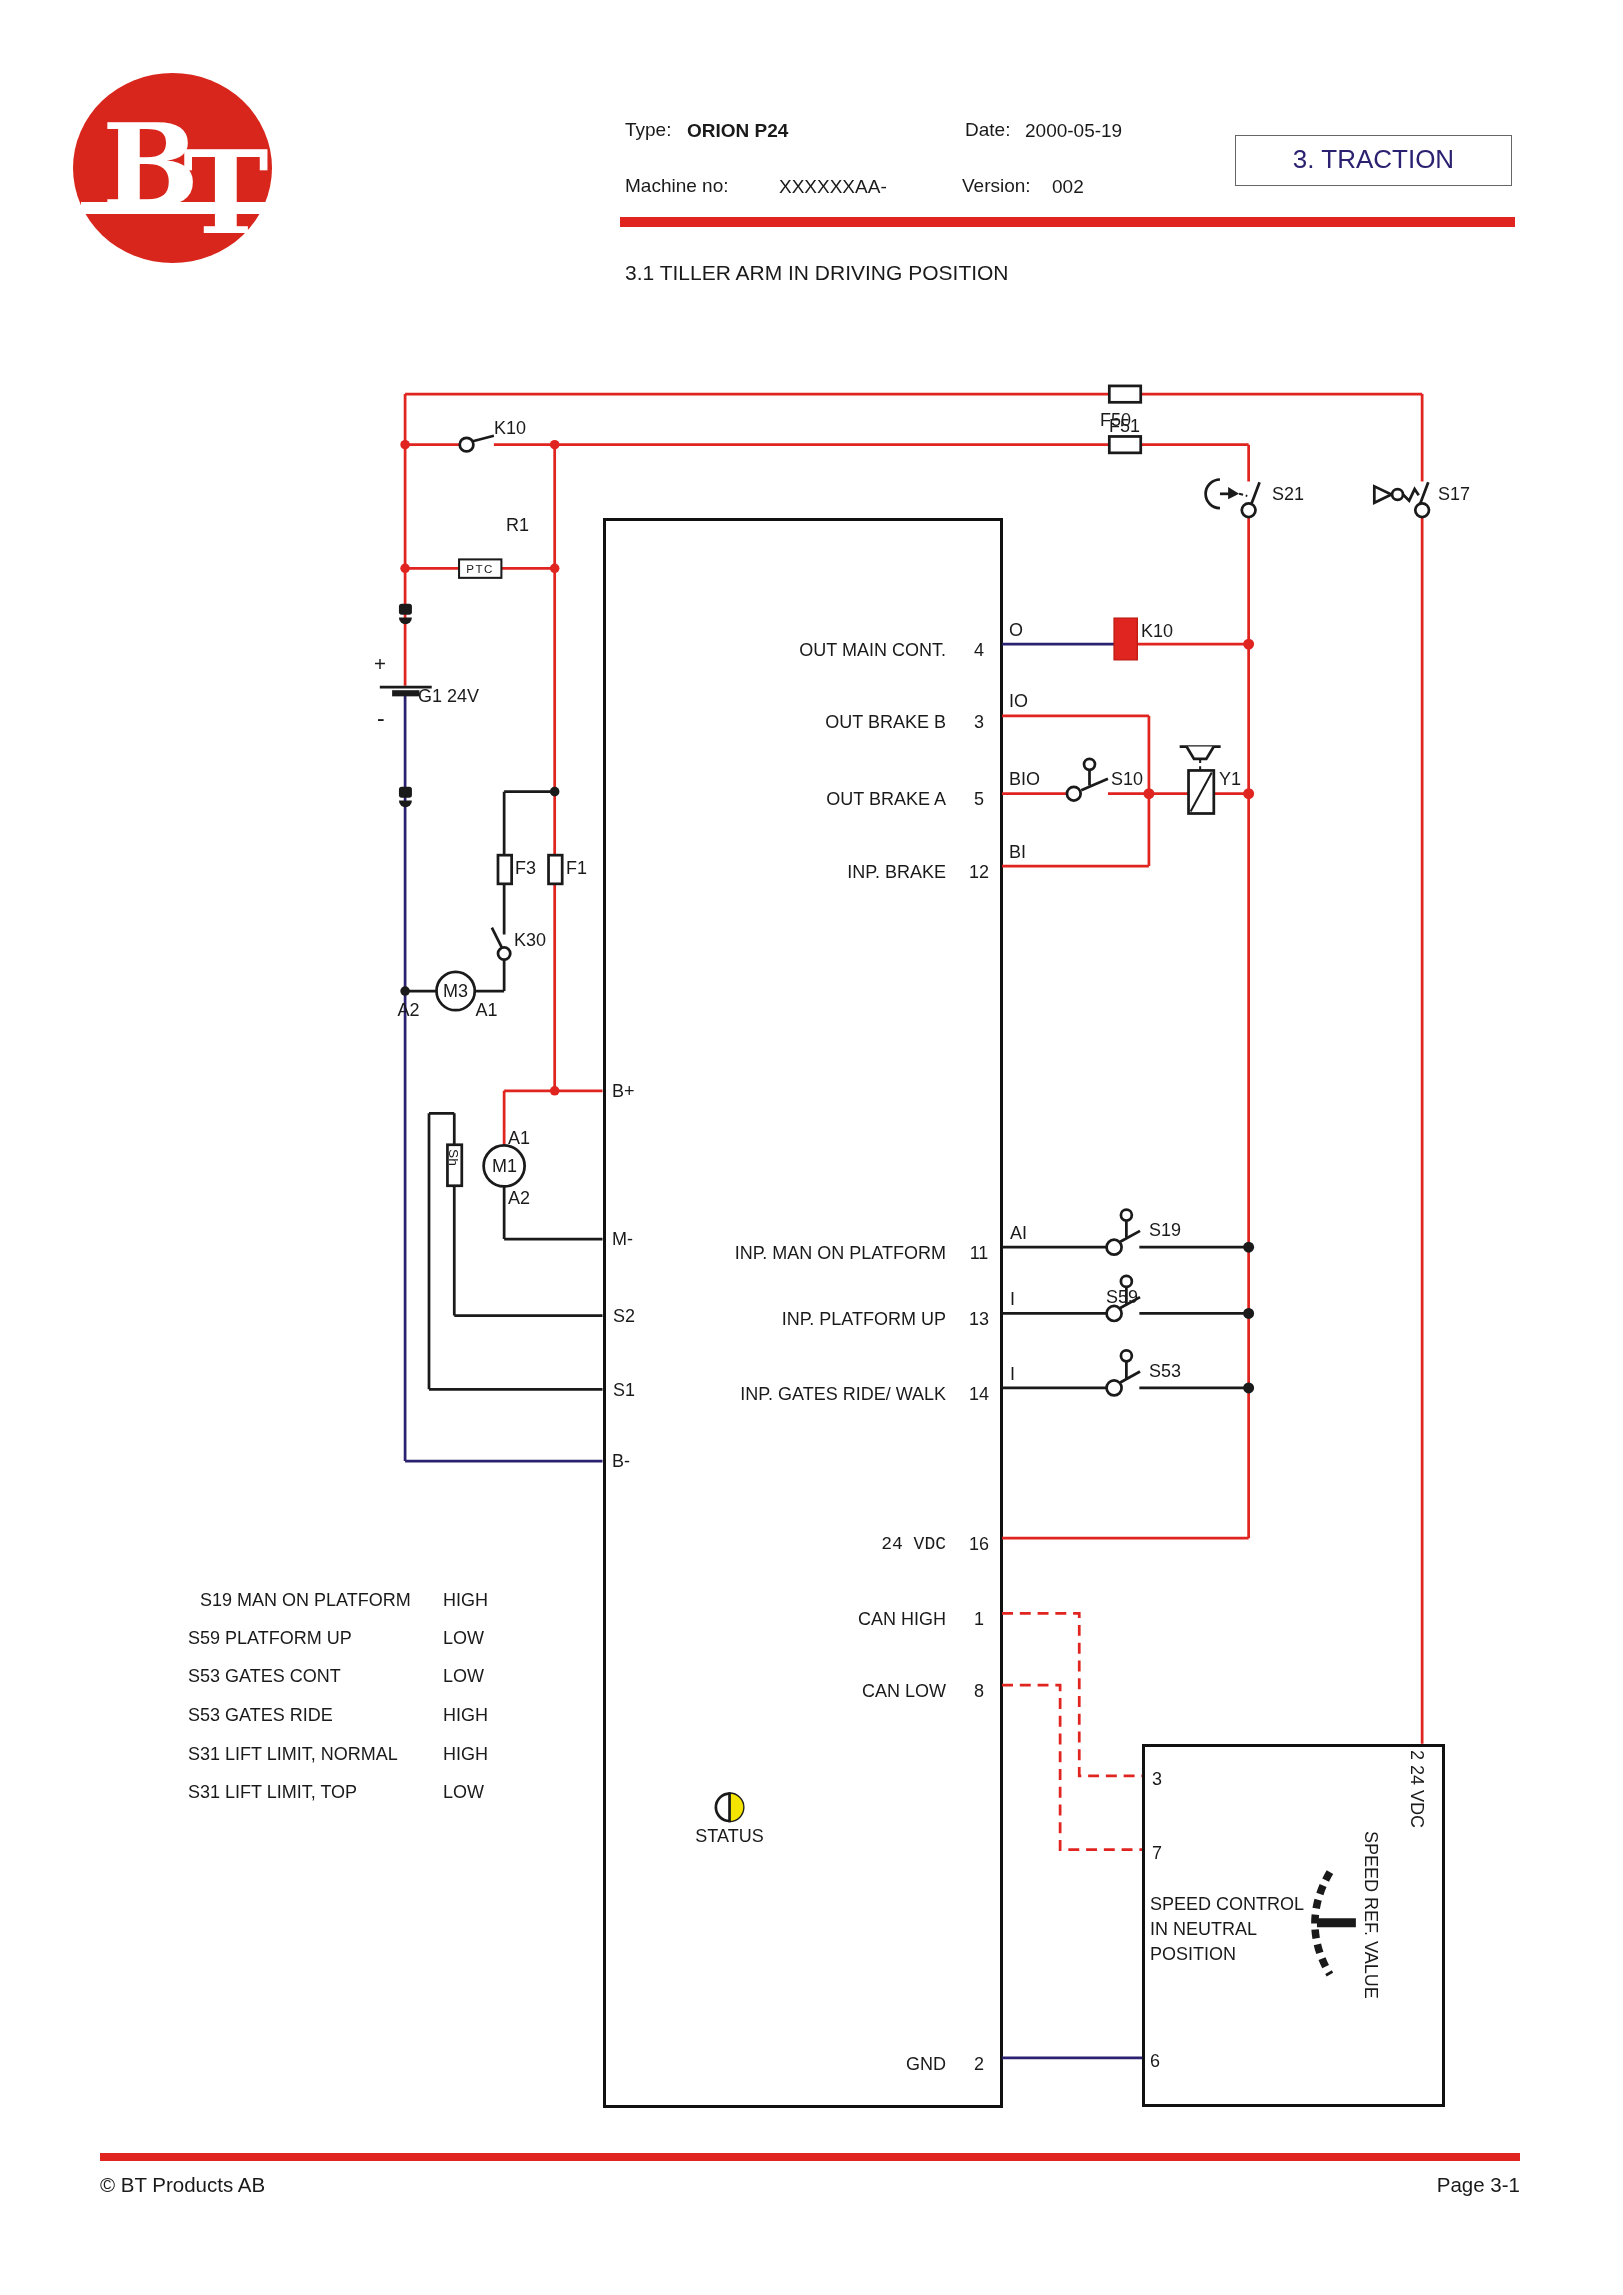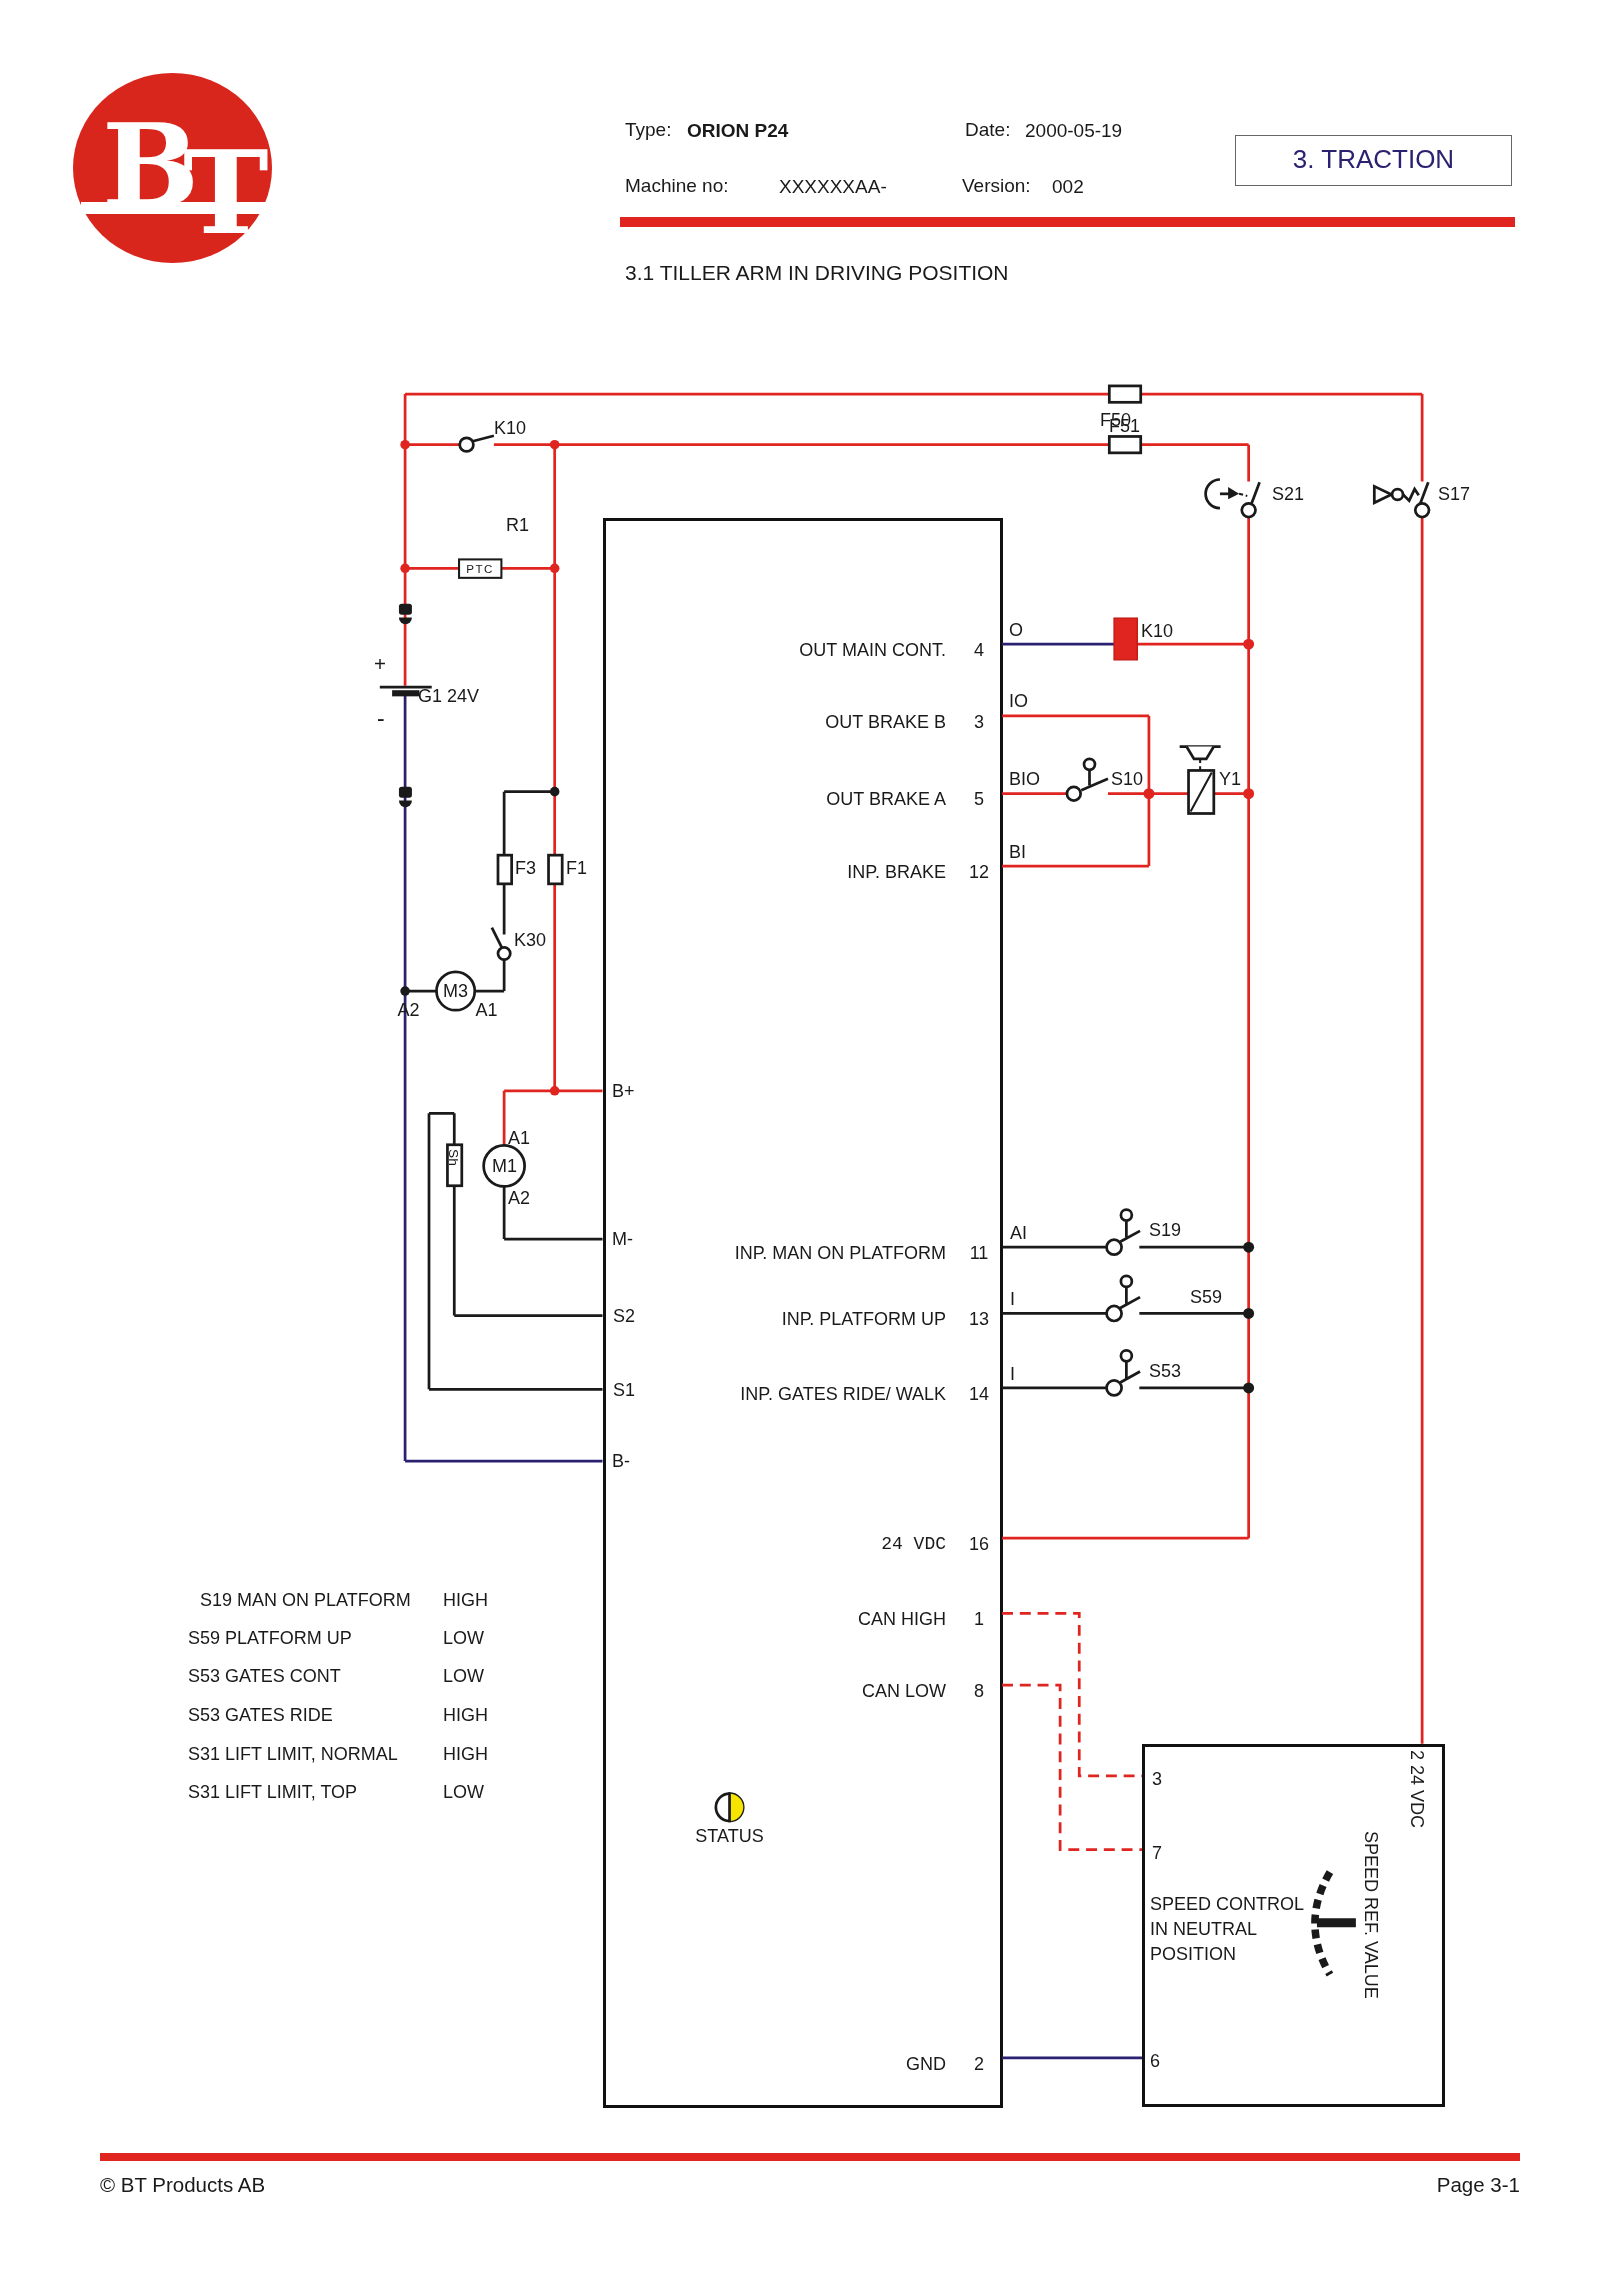--- a/index.html
+++ b/index.html
@@ -249,21 +249,21 @@
 <div class="abs lbl" style="left:508px;top:1127px;">A1</div>
 <div class="abs lbl" style="left:484px;top:1155px;width:41px;text-align:center;">M1</div>
 <div class="abs lbl" style="left:508px;top:1187px;">A2</div>
 <div class="abs vtext" style="left:446px;top:1149px;font-size:13.7px;">Sh</div>
 <div class="abs lbl" style="left:1141px;top:620px;">K10</div>
 <div class="abs lbl" style="left:1111px;top:768px;">S10</div>
 <div class="abs lbl" style="left:1219px;top:768px;">Y1</div>
 <div class="abs lbl" style="left:1272px;top:483px;">S21</div>
 <div class="abs lbl" style="left:1438px;top:483px;">S17</div>
 <div class="abs lbl" style="left:1149px;top:1219px;">S19</div>
-<div class="abs lbl" style="left:1190px;top:1286px;">S59</div>
+<div class="abs lbl" style="left:1106px;top:1286px;">S59</div>
 <div class="abs lbl" style="left:1149px;top:1360px;">S53</div>
 <div class="abs lbl" style="left:690px;top:1825px;width:79px;text-align:center;">STATUS</div>
 
 <div class="abs lbl" style="left:612px;top:1080px;">B+</div>
 <div class="abs lbl" style="left:612px;top:1228px;">M-</div>
 <div class="abs lbl" style="left:613px;top:1305px;">S2</div>
 <div class="abs lbl" style="left:613px;top:1379px;">S1</div>
 <div class="abs lbl" style="left:612px;top:1450px;">B-</div>
 
 <div class="abs lbl pin-label" style="top:639px;">OUT MAIN CONT.</div>

